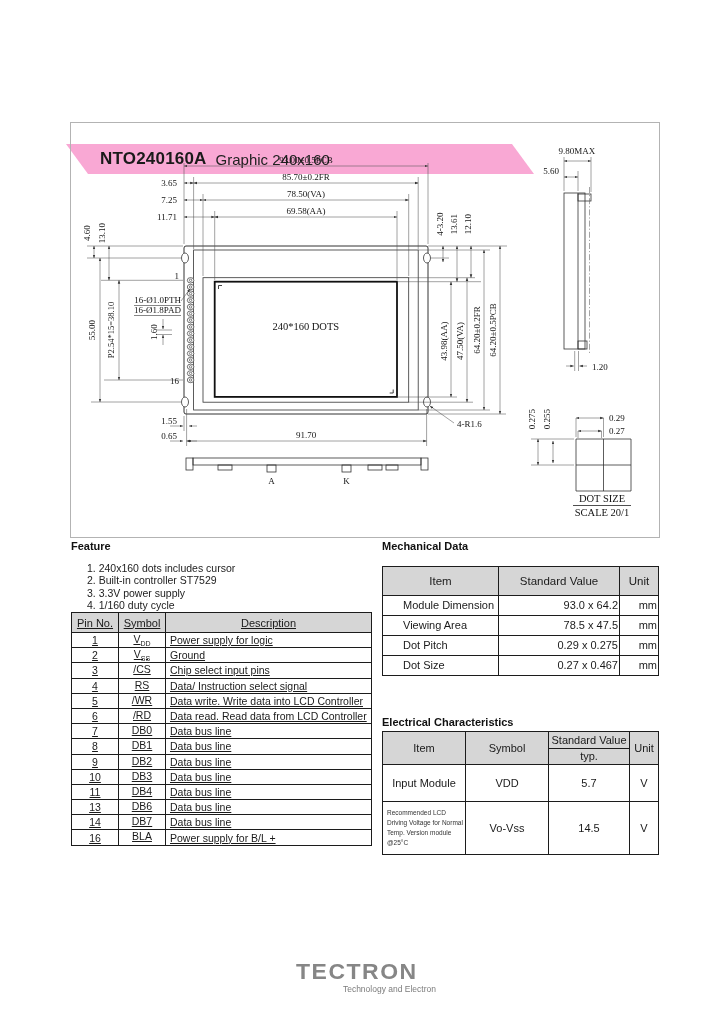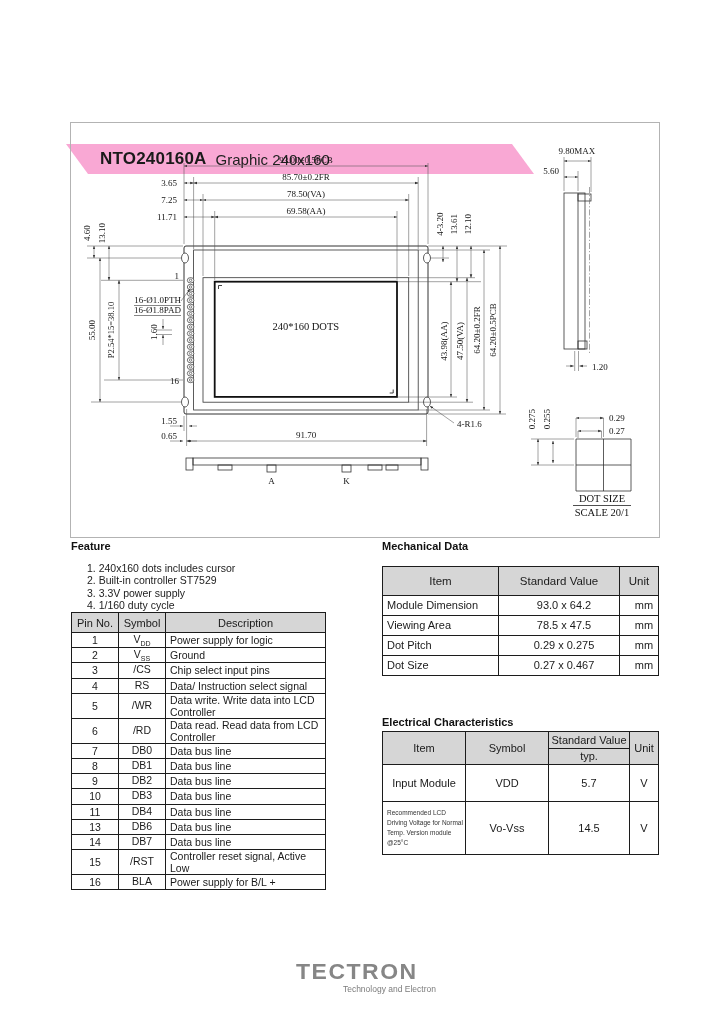--- a/index.html
+++ b/index.html
@@ -23,30 +23,30 @@
 
   
   .h2{position:absolute;font-size:11px;font-weight:bold;color:#111;}
 
   
   .feature-list{position:absolute;left:71px;top:562px;font-size:10.5px;line-height:12.4px;color:#222;margin-left:16px;}
 
   
   table{border-collapse:collapse;table-layout:fixed;}
   td,th{border:1px solid #1c1c1c;font-weight:normal;overflow:hidden;}
-  .pin-table{position:absolute;left:71px;top:612px;width:255px;font-size:10.5px;}
+  .pin-table{position:absolute;left:71px;top:612px;width:301px;font-size:10.5px;text-decoration:underline;}
   .pin-table th{background:#d6d6d6;height:17px;font-size:11px;}
   .pin-table td{height:14.2px;text-align:center;padding:0 2px;}
   .pin-table td.desc{text-align:left;padding-left:4px;}
   .pin-table sub{font-size:7px;}
   .mech-table{position:absolute;left:382px;top:566px;width:277px;font-size:11px;}
   .mech-table th{background:#d6d6d6;height:26px;font-size:11.5px;}
   .mech-table td{height:16.9px;}
-  .mech-table td.item{text-align:left;padding-left:4px;}
-  .mech-table td.val,.mech-table td.unit{text-align:center;padding-left:11px;}
+  .mech-table td.item{text-align:left;padding-left:20px;}
+  .mech-table td.val,.mech-table td.unit{text-align:right;padding-left:11px;}
   .elec-table{position:absolute;left:382px;top:731px;width:277px;font-size:11px;}
   .elec-table th{background:#d6d6d6;font-size:11px;height:13.5px;}
   .elec-table td{text-align:center;}
   .elec-table .r1 td{height:34px;}
   .elec-table .r2 td{height:46px;}
   .elec-table td.tiny{font-size:6.5px;line-height:10px;text-align:left;padding:3px 2px 3px 4px;color:#333;}
 
   
   .logo{position:absolute;left:296px;top:960px;width:140px;}
   .logo .name{font-size:23px;font-weight:bold;letter-spacing:1.5px;color:#868686;
@@ -348,25 +348,20 @@
           <td>13</td>
           <td><span>DB6</span><sub></sub></td>
           <td class="desc">Data bus line</td>
         </tr>
     <tr>
           <td>14</td>
           <td><span>DB7</span><sub></sub></td>
           <td class="desc">Data bus line</td>
         </tr>
     <tr>
-          <td>15</td>
-          <td><span>/RST</span><sub></sub></td>
-          <td class="desc">Controller reset signal, Active Low</td>
-        </tr>
-    <tr>
           <td>16</td>
           <td><span>BLA</span><sub></sub></td>
           <td class="desc">Power supply for B/L +</td>
         </tr>
   </tbody>
     </table>
 
   <div class="h2" style="left:382px;top:540px;">Mechanical Data</div>
   <table class="mech-table">
     <colgroup>

